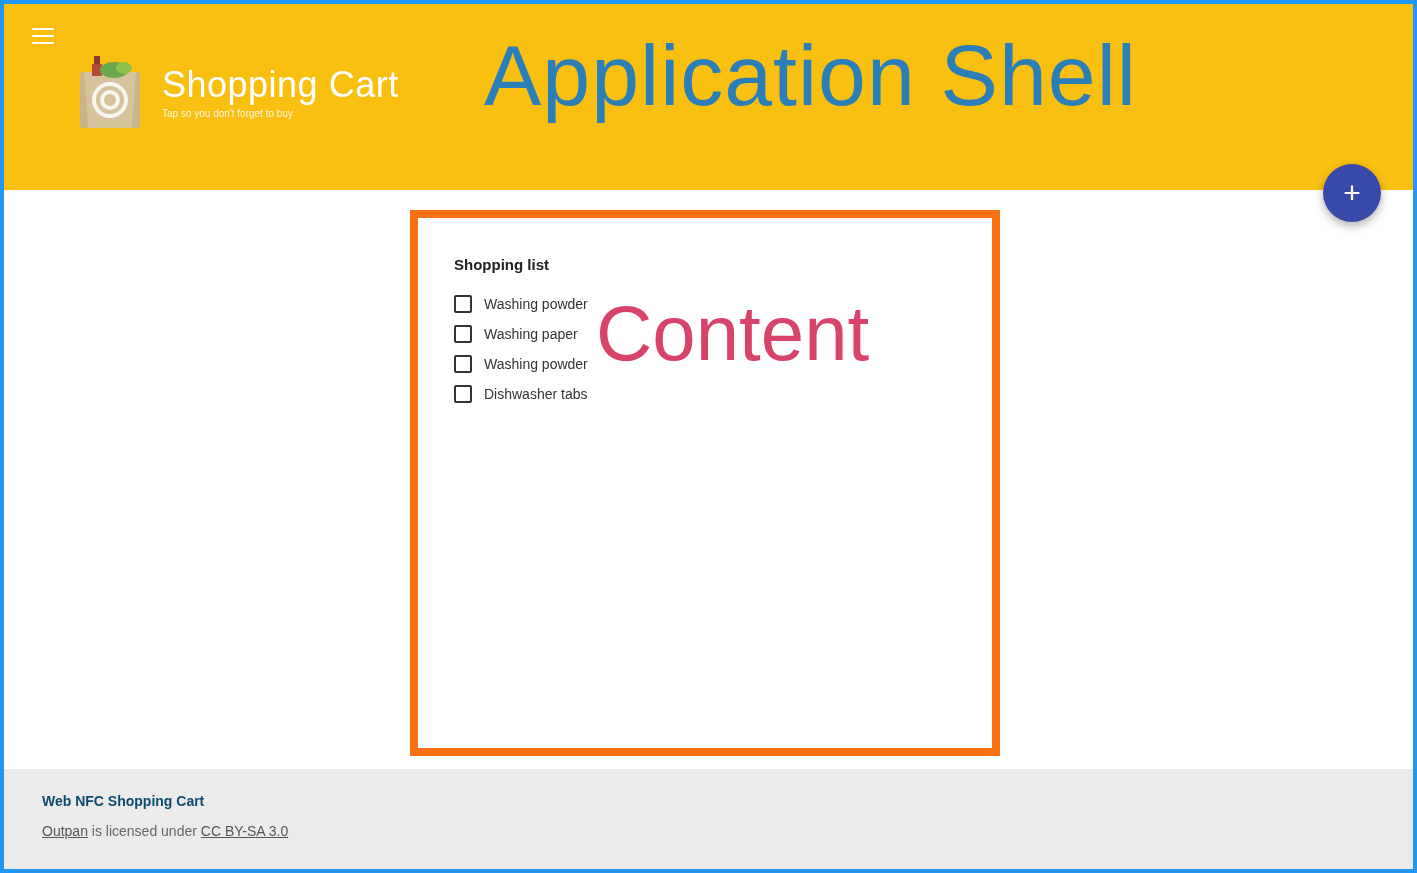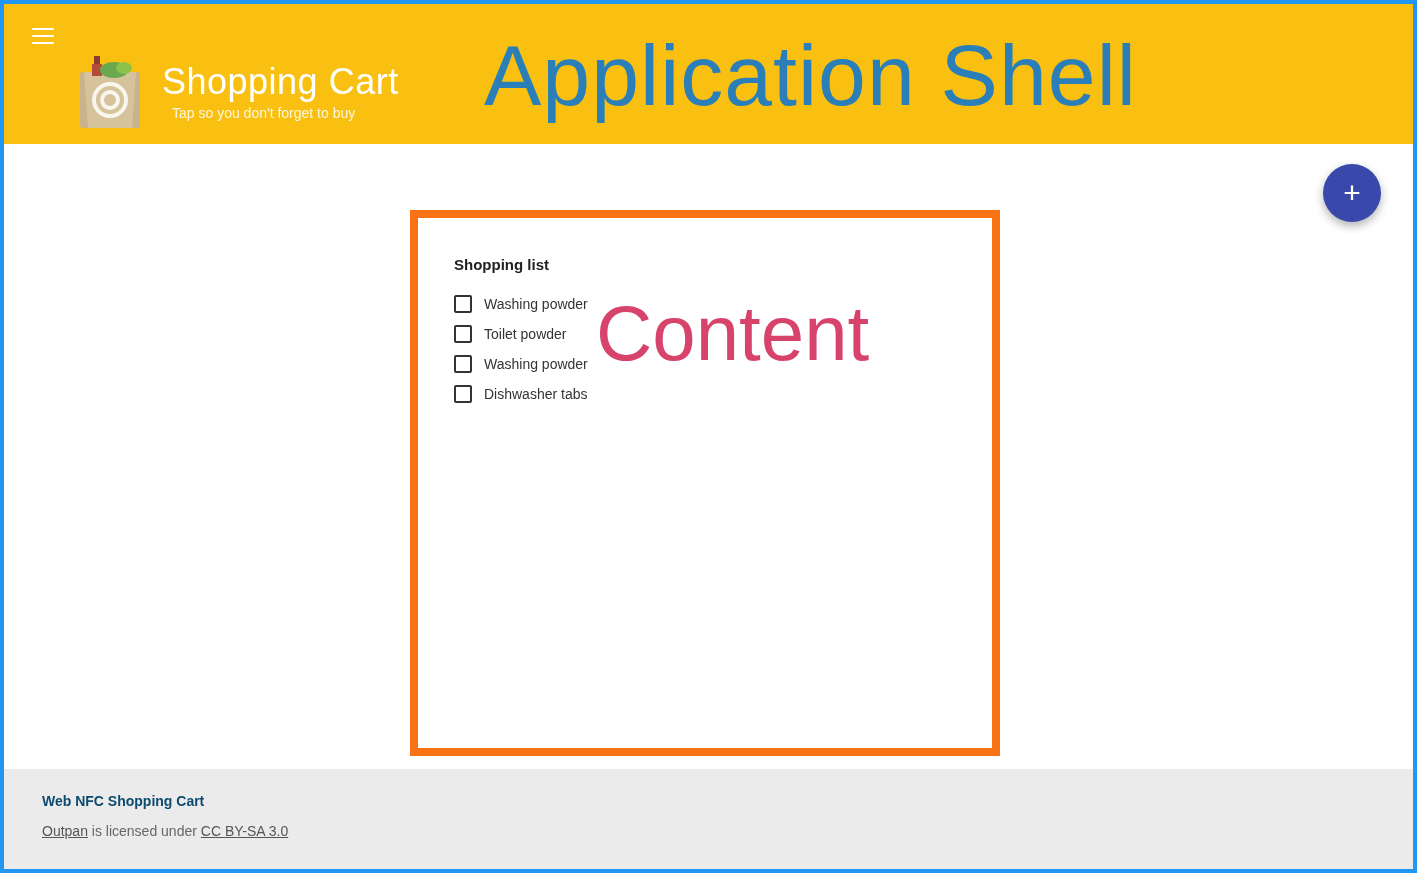--- a/index.html
+++ b/index.html
@@ -8,21 +8,21 @@
       background: #ffffff;
       width: 1417px;
       height: 873px;
       position: relative;
       border: 4px solid #2196f3;
       overflow: hidden;
     }
     
     .header {
       background: #f9c012;
-      height: 140px;
+      height: 186px;
       position: relative;
       padding-top: 18px;
     }
     .menu-icon {
       position: absolute;
       top: 24px;
       left: 28px;
       width: 22px;
       height: 16px;
       cursor: pointer;
@@ -48,23 +48,22 @@
       position: relative;
     }
     .brand-title {
       color: #ffffff;
       font-size: 36px;
       font-weight: 300;
       letter-spacing: 0.5px;
     }
     .brand-sub {
       color: rgba(255,255,255,0.85);
-      font-size: 14px;
+      font-size: 10px;
       margin-top: 2px;
-      margin-left: 10px;
     }
     .overlay-shell {
       position: absolute;
       top: 22px;
       left: 480px;
       font-size: 86px;
       color: #2a7fb8;
       font-weight: 400;
       letter-spacing: 1px;
       pointer-events: none;
@@ -191,21 +190,21 @@
 
 <div class="content-area">
   <div class="list-title">Shopping list</div>
   <ul class="list-items">
     <li class="list-item">
       <span class="checkbox"></span>
       <span>Washing powder</span>
     </li>
     <li class="list-item">
       <span class="checkbox"></span>
-      <span>Toilet powder</span>
+      <span>Washing paper</span>
     </li>
     <li class="list-item">
       <span class="checkbox"></span>
       <span>Washing powder</span>
     </li>
     <li class="list-item">
       <span class="checkbox"></span>
       <span>Dishwasher tabs</span>
     </li>
   </ul>

